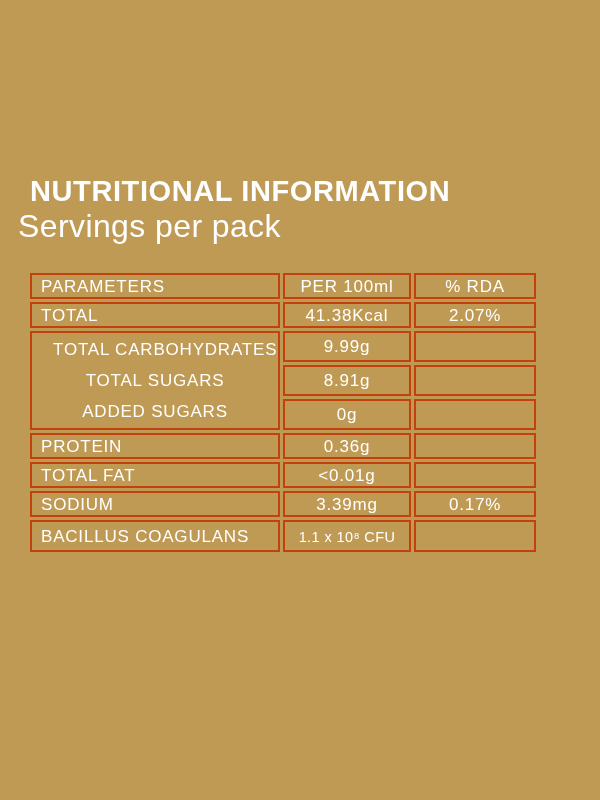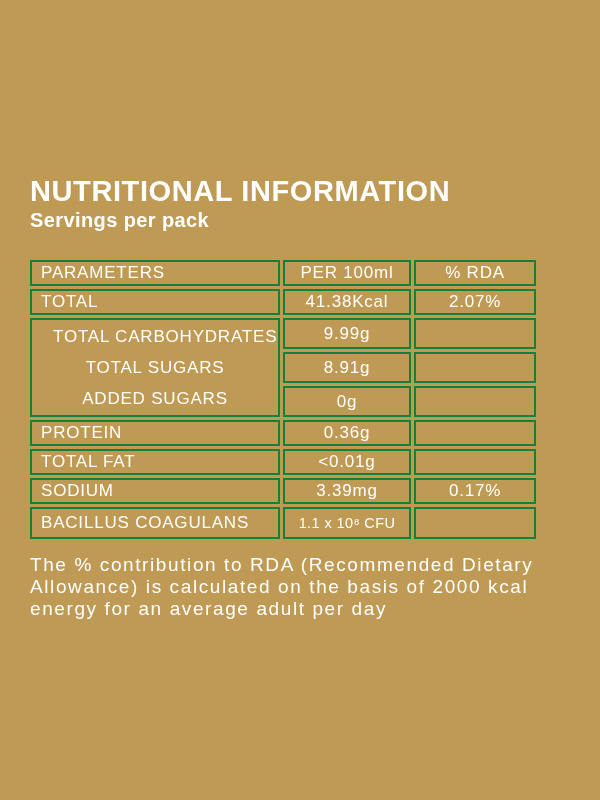--- a/index.html
+++ b/index.html
@@ -20,39 +20,39 @@
     height: 800px;
   }
   .title {
     margin: 176px 0 0 30px;
     font-size: 29px;
     font-weight: bold;
     letter-spacing: 0.6px;
     line-height: 1.1;
   }
   .subtitle {
-    margin: 1px 0 0 30px;
-    font-size: 20px;
-    font-weight: bold;
+    margin: 1px 0 0 18px;
+    font-size: 32px;
+    font-weight: normal;
     letter-spacing: 0.4px;
     line-height: 1.1;
   }
   table.nutri-table {
     margin: 26px 0 0 27px;
     border-collapse: separate;
     border-spacing: 3px;
     table-layout: fixed;
     width: 509px;
   }
   .nutri-table col.c1 { width: 250px; }
   .nutri-table col.c2 { width: 128px; }
   .nutri-table col.c3 { width: 122px; }
   .nutri-table th,
   .nutri-table td {
-    border: 2px solid #15803d;
+    border: 2px solid #c2410c;
     box-sizing: border-box;
     height: 26px;
     padding: 1px 9px 0 9px;
     font-size: 17px;
     font-weight: normal;
     letter-spacing: 0.8px;
     line-height: 20px;
     vertical-align: middle;
     white-space: nowrap;
     overflow: hidden;
@@ -145,19 +145,14 @@
       </tr>
 
       <tr class="last">
         <td class="left">BACILLUS COAGULANS</td>
         <td class="center small-val">1.1 x 10⁸ CFU</td>
         <td class="center"></td>
       </tr>
     </tbody>
   </table>
 
-  <p class="footnote">
-    <span style="display:block">The % contribution to RDA (Recommended Dietary</span>
-    <span style="display:block">Allowance) is calculated on the basis of 2000 kcal</span>
-    <span style="display:block">energy for an average adult per day</span>
-  </p>
 
 </div>
 
 </body></html>

